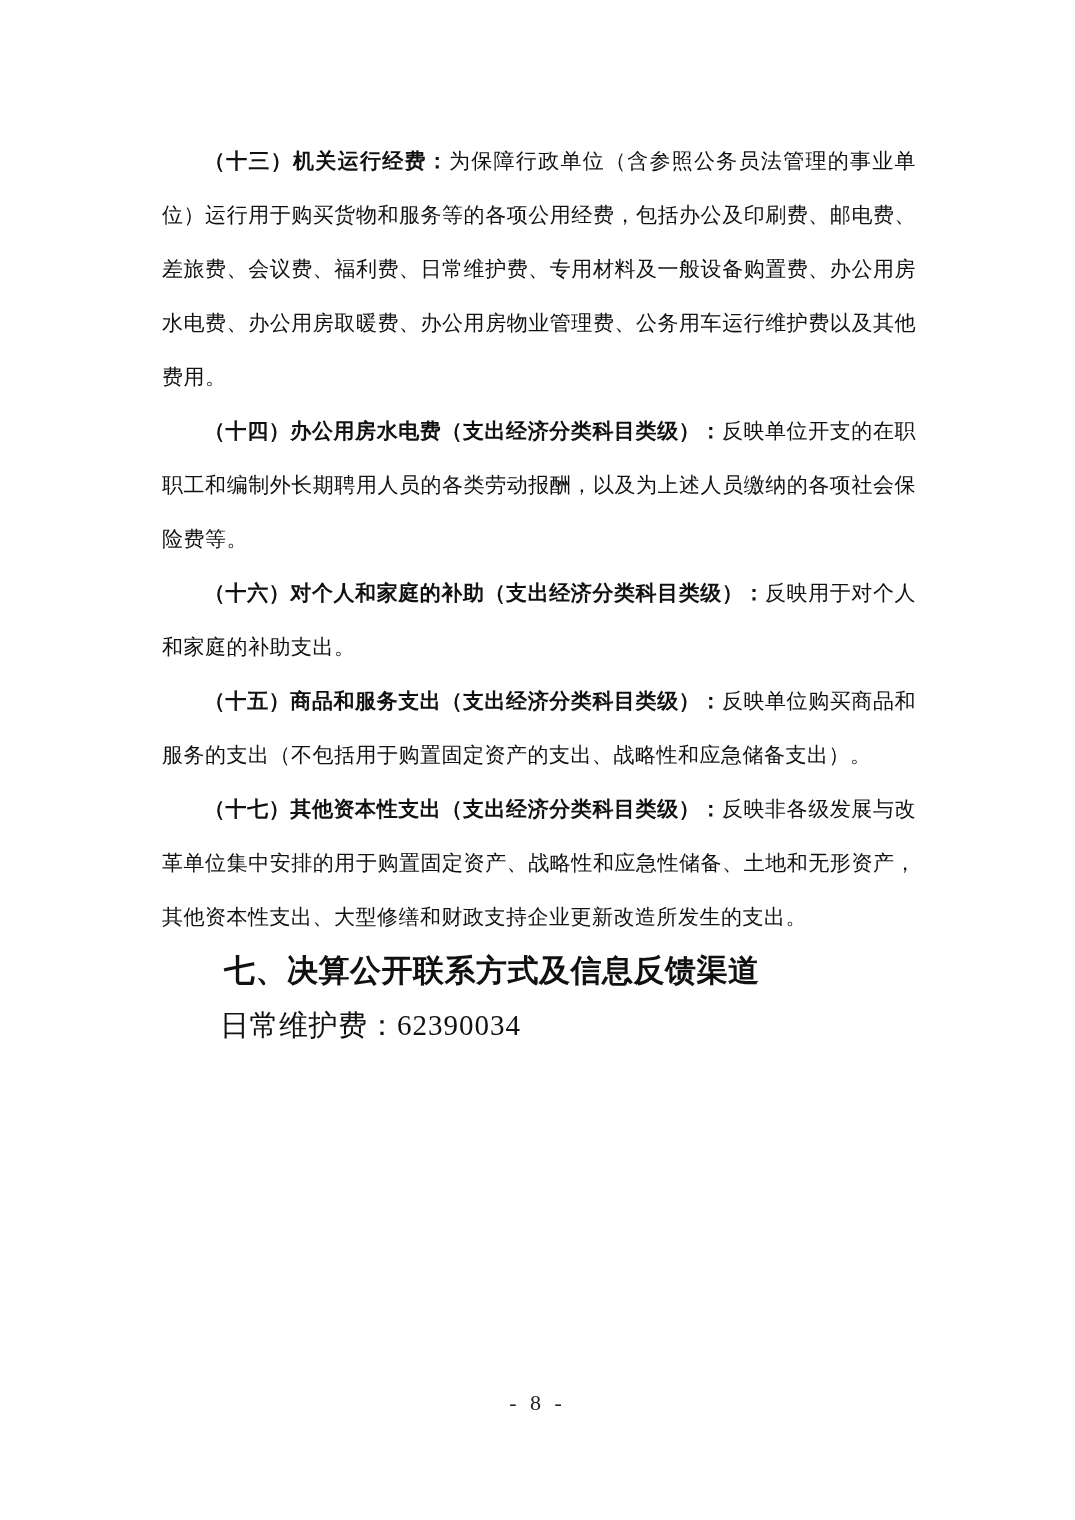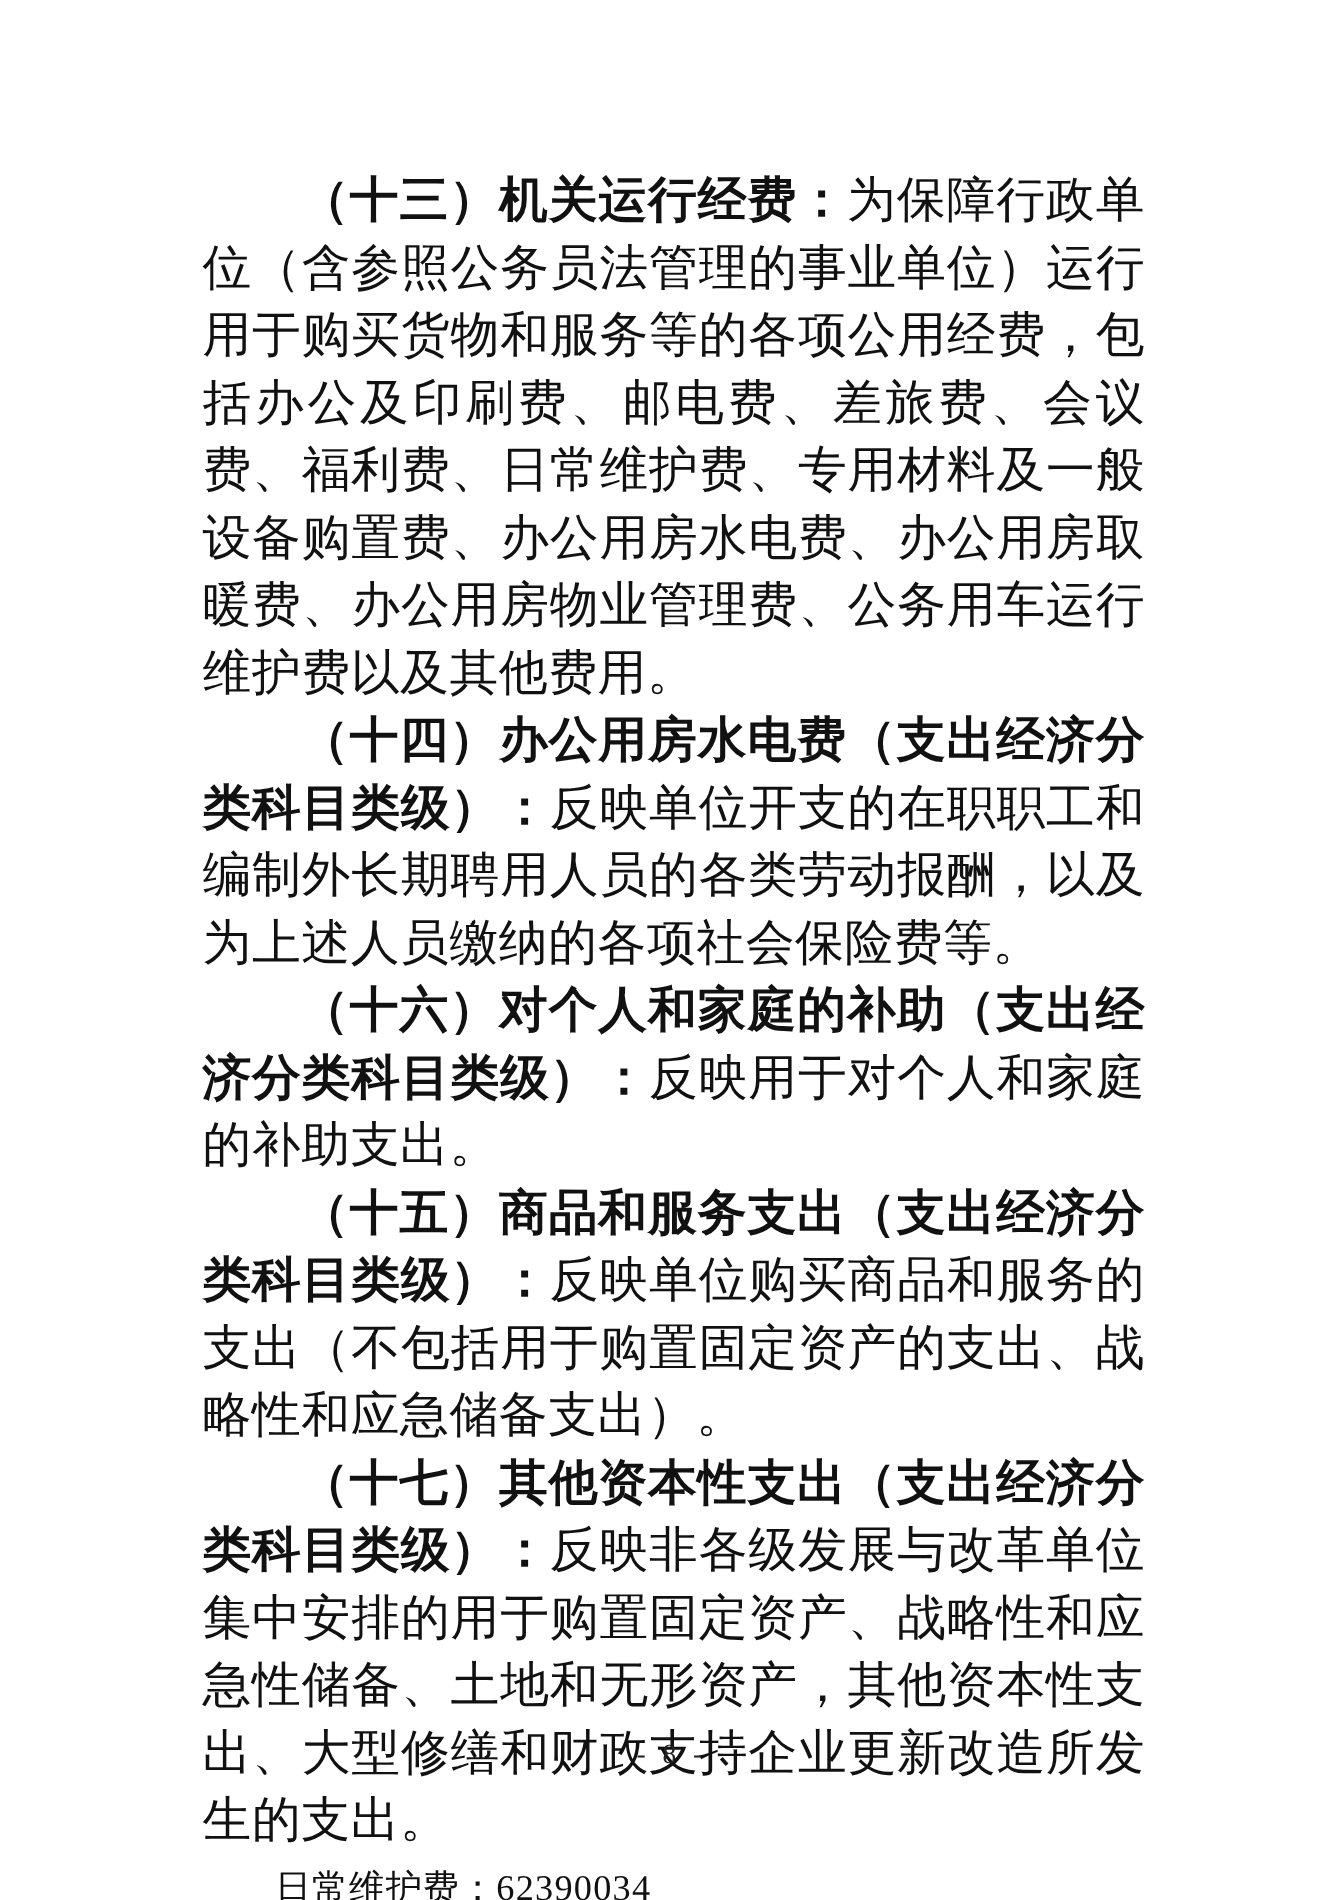--- a/index.html
+++ b/index.html
@@ -17,21 +17,21 @@
     font-family: "Liberation Serif", "DejaVu Serif", serif;
   }
   .content {
     position: absolute;
     left: 162px;
     top: 134px;
     width: 754px;
   }
   .para {
     margin: 0;
-    font-size: 39px;
+    font-size: 21px;
     line-height: 54px;
     text-align: justify;
     text-justify: inter-character;
     text-indent: 2em;
     letter-spacing: 0.5px;
   }
   .para .label {
     font-weight: bold;
   }
   .section-heading {
@@ -74,19 +74,20 @@
     <p class="para"><span class="label">（十三）机关运行经费：</span><span>为保障行政单位（含参照公务员法管理的事业单位）运行用于购买货物和服务等的各项公用经费，包括办公及印刷费、邮电费、差旅费、会议费、福利费、日常维护费、专用材料及一般设备购置费、办公用房水电费、办公用房取暖费、办公用房物业管理费、公务用车运行维护费以及其他费用。</span></p>
 
     <p class="para"><span class="label">（十四）办公用房水电费（支出经济分类科目类级）：</span><span>反映单位开支的在职职工和编制外长期聘用人员的各类劳动报酬，以及为上述人员缴纳的各项社会保险费等。</span></p>
 
     <p class="para"><span class="label">（十六）对个人和家庭的补助（支出经济分类科目类级）：</span><span>反映用于对个人和家庭的补助支出。</span></p>
 
     <p class="para"><span class="label">（十五）商品和服务支出（支出经济分类科目类级）：</span><span>反映单位购买商品和服务的支出（不包括用于购置固定资产的支出、战略性和应急储备支出）。</span></p>
 
     <p class="para"><span class="label">（十七）其他资本性支出（支出经济分类科目类级）：</span><span>反映非各级发展与改革单位集中安排的用于购置固定资产、战略性和应急性储备、土地和无形资产，其他资本性支出、大型修缮和财政支持企业更新改造所发生的支出。</span></p>
 
+    <h2 class="section-heading">七、决算公开联系方式及信息反馈渠道</h2>
 
     <p class="contact-line"><span>日常维护费：</span><span class="phone">62390034</span></p>
 
   </div>
 
   <div class="page-footer">- 8 -</div>
 </div>
 
 </body></html>

